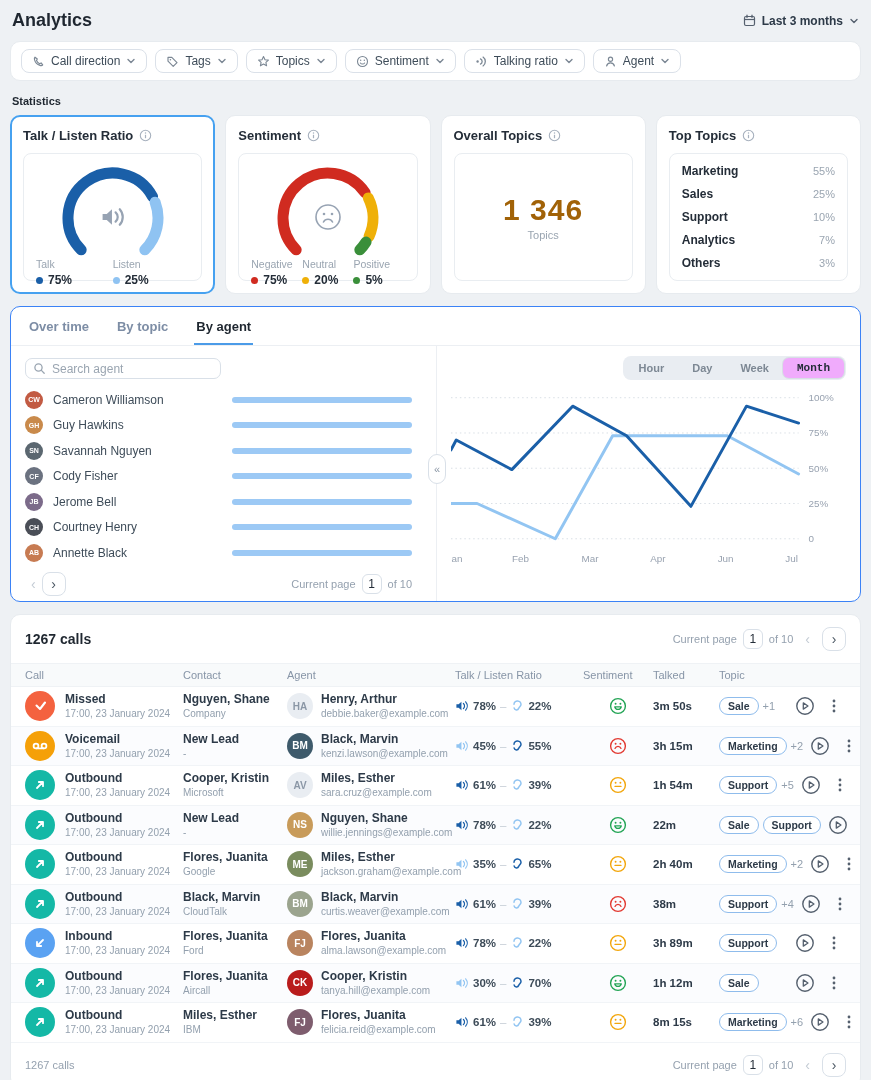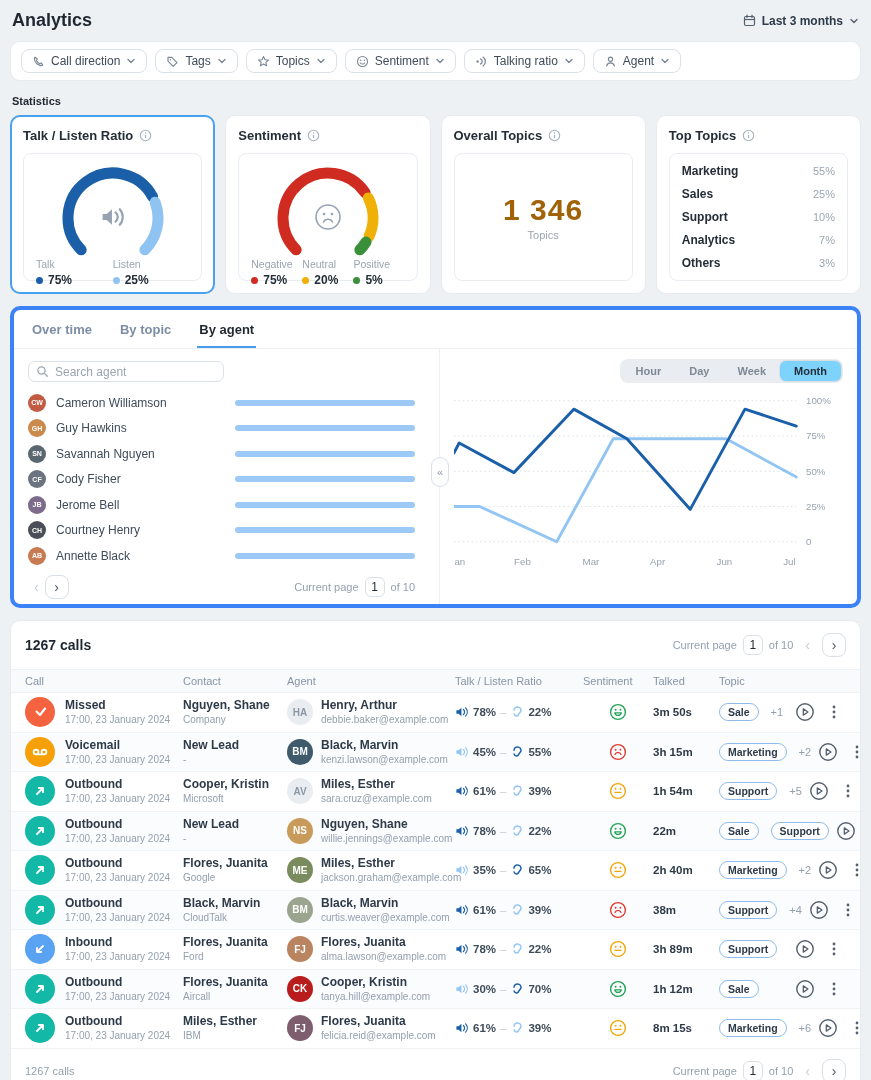--- a/index.html
+++ b/index.html
@@ -34,21 +34,21 @@
   .dot { width:7px; height:7px; border-radius:50%; display:inline-block; }
   .big-number-box { justify-content:center; gap:2px; }
   .big-number { font-size:30px; font-weight:700; color:#a16207; letter-spacing:1px; }
   .big-unit { font-size:11px; color:#9AA5B1; }
   .tt-box { justify-content:space-around; padding:6px 12px; }
   .tt-row { width:100%; display:flex; justify-content:space-between; align-items:center; }
   .tt-label { font-size:12px; font-weight:600; color:#242D38; }
   .tt-value { font-size:11px; color:#9AA5B1; }
 
   
-  .panel { margin-top:12px; background:#fff; border:4px solid #3b82f6; border-radius:10px; }
+  .panel { margin-top:12px; background:#fff; border:1px solid #3b82f6; border-radius:10px; }
   .tabbar { padding:0 16px; border-bottom:1px solid #ECEFF3; display:flex; gap:24px; }
   .tab { padding:12px 2px 9px; font-size:13px; font-weight:700; color:#7D8DA5; cursor:pointer; border-bottom:2px solid transparent; }
   .tab.active { color:#1F2730; border-bottom-color:#4B9BE8; }
   .panel-body { display:flex; position:relative; height:255px; }
   .left-pane { width:426px; min-width:426px; padding:12px 24px 10px 14px; border-right:1px solid #ECEFF3; display:flex; flex-direction:column; }
   .search-box { position:relative; width:196px; margin-bottom:8px; }
   .search-box input { width:100%; height:21px; border:1px solid #D9E0E8; border-radius:7px; padding:0 8px 0 26px;
     font-size:12px; color:#3E4C59; outline:none; font-family:inherit; }
   .search-box input::placeholder { color:#9AA5B1; }
   .search-icon { position:absolute; left:8px; top:4px; }
@@ -64,21 +64,21 @@
     justify-content:center; color:#4A5662; font-size:14px; cursor:pointer; background:#fff; }
   .pagi { display:flex; align-items:center; gap:6px; font-size:11px; color:#95A1AF; }
   .page-box { min-width:20px; height:20px; border:1px solid #D9E0E8; border-radius:6px; display:flex; align-items:center;
     justify-content:center; font-size:12px; color:#242D38; padding:0 4px; background:#fff; }
   .collapse-handle { position:absolute; left:417px; top:108px; width:18px; height:30px; background:#fff;
     border:1px solid #D9E0E8; border-radius:9px; display:flex; align-items:center; justify-content:center;
     color:#8B97A6; font-size:11px; cursor:pointer; z-index:2; }
   .right-pane { flex:1; padding:10px 14px 4px; display:flex; flex-direction:column; }
   .granularity { display:flex; background:#E9EDF2; border-radius:8px; padding:2px; margin-left:auto; }
   .gran-opt { padding:4px 14px; font-size:11px; font-weight:600; color:#7D8894; border-radius:6px; cursor:pointer; }
-  .gran-opt.active { background:#7dd3fc; color:#242D38; box-shadow:0 0 0 1px #D8DEE5; }
+  .gran-opt.active { background:#f0abfc; color:#242D38; box-shadow:0 0 0 1px #D8DEE5;font-family:Liberation Mono, monospace; }
 
   
   .table-card { margin-top:12px; background:#fff; border:1px solid #E7EBEF; border-radius:10px; overflow:hidden; }
   .table-top { display:flex; justify-content:space-between; align-items:center; padding:12px 14px; }
   .table-title { font-size:14px; font-weight:700; color:#1F2730; }
   .thead, .trow { display:grid; grid-template-columns:40px 118px 104px 168px 128px 70px 66px 1fr 34px 24px;
     align-items:center; padding:0 14px; }
   .thead { height:24px; background:#F8FAFB; border-top:1px solid #EFF2F5; border-bottom:1px solid #EFF2F5;
     font-size:11px; color:#8795A7; }
   .th-call { grid-column:1 / 3; }
@@ -87,21 +87,21 @@
   .call-icon { width:30px; height:30px; border-radius:50%; display:flex; align-items:center; justify-content:center; }
   .cell-main { font-size:12px; font-weight:700; color:#2D3A48; line-height:1.25; }
   .cell-sub { font-size:10px; color:#93A0AE; line-height:1.3; }
   .agent-cell { display:flex; align-items:center; gap:8px; }
   .t-avatar { width:26px; height:26px; border-radius:50%; flex:none; display:flex; align-items:center; justify-content:center;
     font-size:10px; font-weight:700; }
   .ratio-cell { display:flex; align-items:center; gap:4px; font-size:11.5px; font-weight:700; color:#3E4C59; }
   .ratio-dash { color:#C3CBD4; font-weight:400; }
   .senti-cell { display:flex; justify-content:center; }
   .talked-cell { font-size:11.5px; font-weight:600; color:#2D3A48; }
-  .topic-cell { display:flex; align-items:center; gap:12px; flex-wrap:nowrap; }
+  .topic-cell { display:flex; align-items:center; gap:4px; flex-wrap:nowrap; }
   .pill { border:1px solid #8FBCEC; border-radius:10px; padding:2px 8px; font-size:10.5px; font-weight:600; color:#2D3A48; background:#fff; white-space:nowrap; }
   .pill-extra { font-size:11px; color:#93A0AE; }
   .icon-btn { display:flex; align-items:center; justify-content:center; cursor:pointer; }
   .table-foot { display:flex; justify-content:space-between; align-items:center; padding:10px 14px; font-size:11px; color:#95A1AF; }
 </style>
 </head>
 <body>
 
 <div class="page">
 

